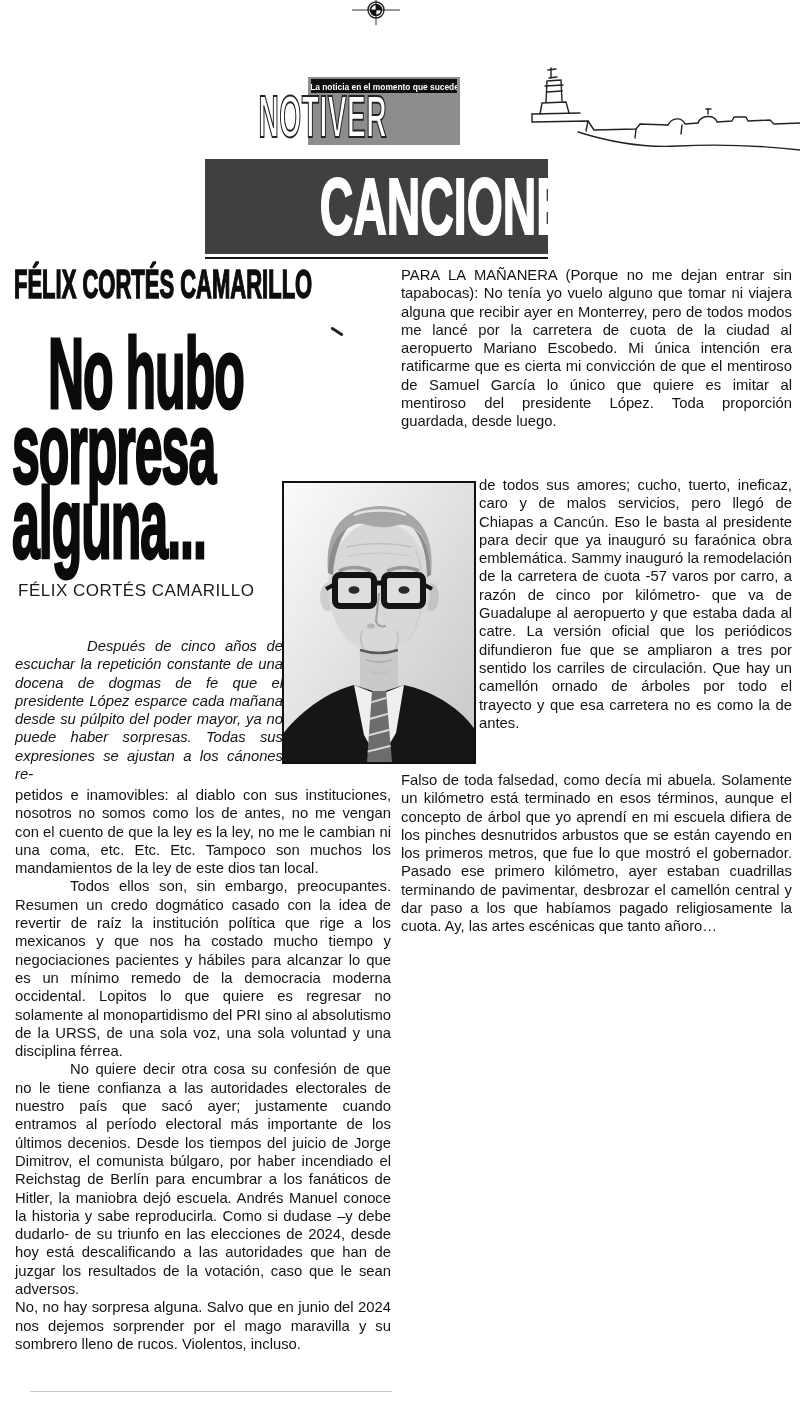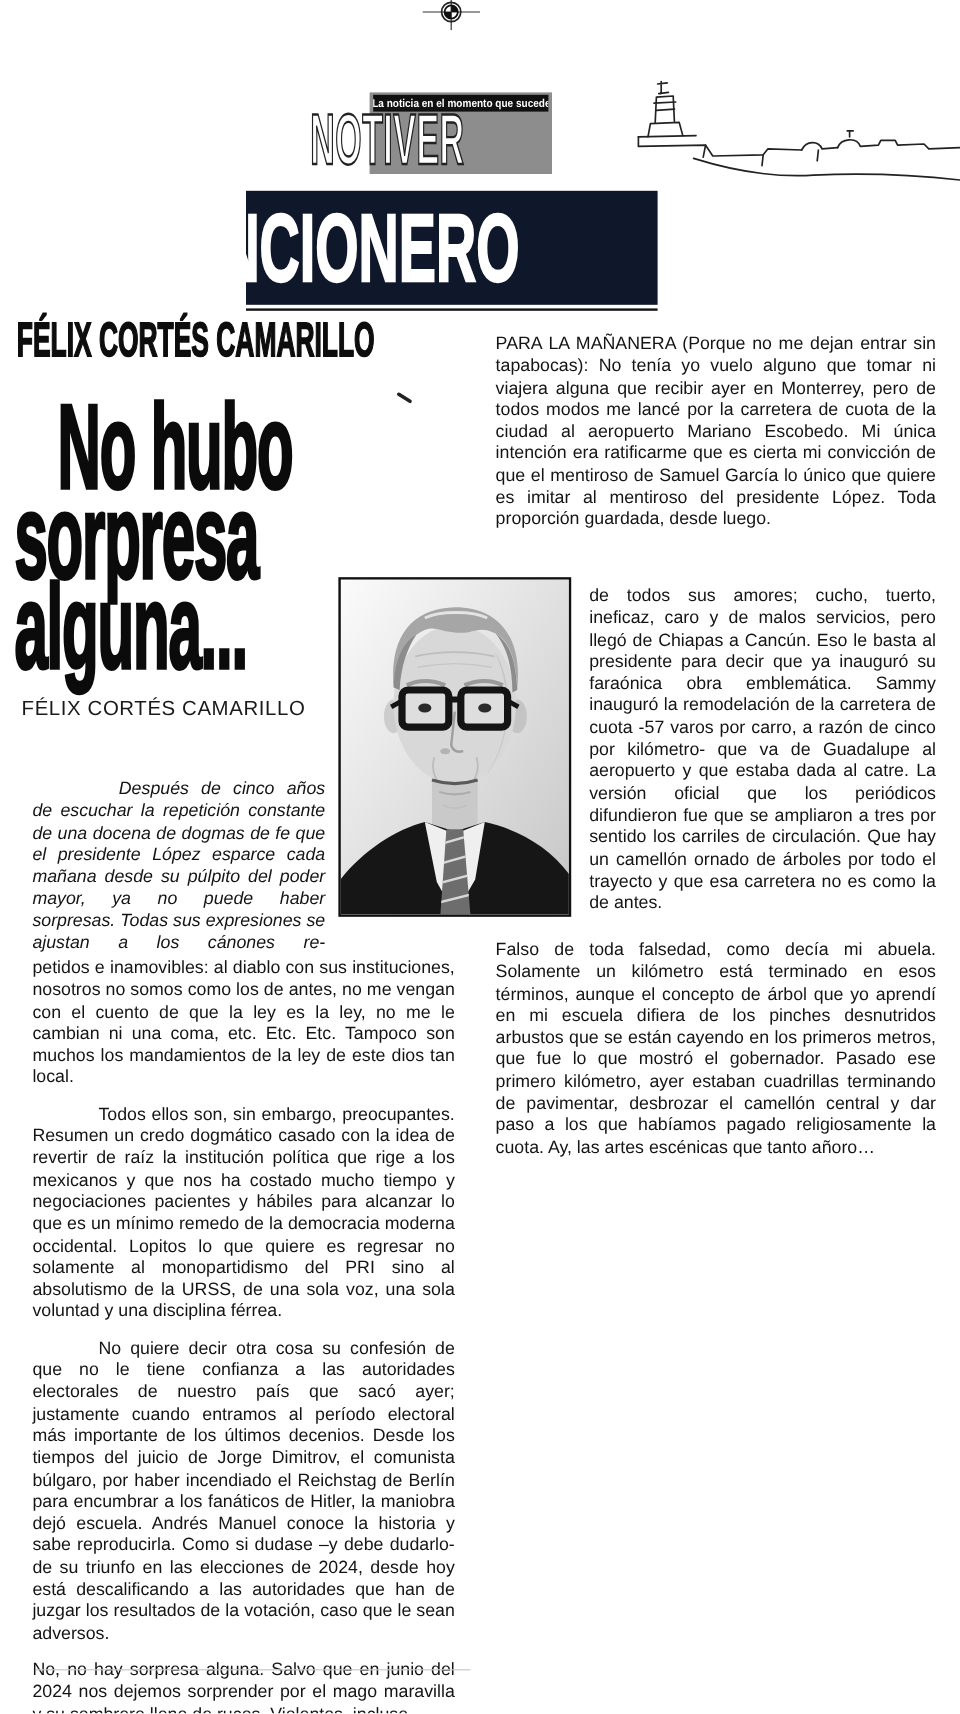--- a/index.html
+++ b/index.html
@@ -19,22 +19,22 @@
   .logo .strip span{color:#ffffff;font-size:9.5px;font-weight:bold;white-space:nowrap;
     transform:scaleX(0.88);transform-origin:center;}
   .logo .word{position:absolute;left:0;right:0;top:12px;bottom:0;display:flex;align-items:center;justify-content:flex-end;}
   .logo .word span{color:#ffffff;font-size:60px;font-weight:bold;line-height:1;
     transform:scaleX(0.47);transform-origin:center;-webkit-text-stroke:2px #222222;letter-spacing:1px;}
 
   
   .harbor{left:518px;top:62px;width:282px;height:102px;}
 
   
-  .banner{left:205px;top:159px;width:343px;height:95px;background:#0f172a;
-    display:flex;align-items:center;justify-content:flex-end;overflow:visible;}
+  .banner{left:205px;top:159px;width:343px;height:95px;background:#404040;
+    display:flex;align-items:center;justify-content:flex-start;overflow:visible;}
   .banner span{color:#ffffff;font-size:80px;font-weight:bold;line-height:1;
     transform:scaleX(0.58);transform-origin:center;-webkit-text-stroke:2px #ffffff;}
   .banner-rule{left:205px;top:257px;width:343px;height:2px;background:#141414;}
 
   
   .kicker{left:14px;top:264px;white-space:nowrap;}
   .kicker span{display:inline-block;font-size:40px;font-weight:bold;line-height:1;color:#0d0d0d;
     transform:scaleX(0.55);transform-origin:left center;-webkit-text-stroke:1.5px #0d0d0d;}
 
   
@@ -48,21 +48,21 @@
 
   
   .author{left:18px;top:581px;font-size:17px;letter-spacing:0.5px;color:#1a1a1a;}
 
   
   .photo{left:282px;top:481px;width:194px;height:283px;border:2px solid #111;box-sizing:border-box;background:#d9d9d9;}
   .photo svg{display:block;width:100%;height:100%;}
 
   
   .bodytext{font-size:14.8px;line-height:18.3px;text-align:justify;color:#141414;}
-  .bodytext p{margin:12px;}
+  .bodytext p{margin:0;}
   .cont{text-align-last:justify;}
   .lc-narrow{left:15px;top:637px;width:268px;}
   .lc-narrow p{text-indent:72px;font-style:italic;}
   .lc-wide{left:15px;top:786px;width:376px;}
   .ind{text-indent:55px;}
   .rc-p1{left:401px;top:266px;width:391px;}
   .rc-p2lead{left:401px;top:452px;width:391px;}
   .rc-p2wrap{left:479px;top:476px;width:313px;}
   .rc-p3{left:401px;top:771px;width:391px;}
 

